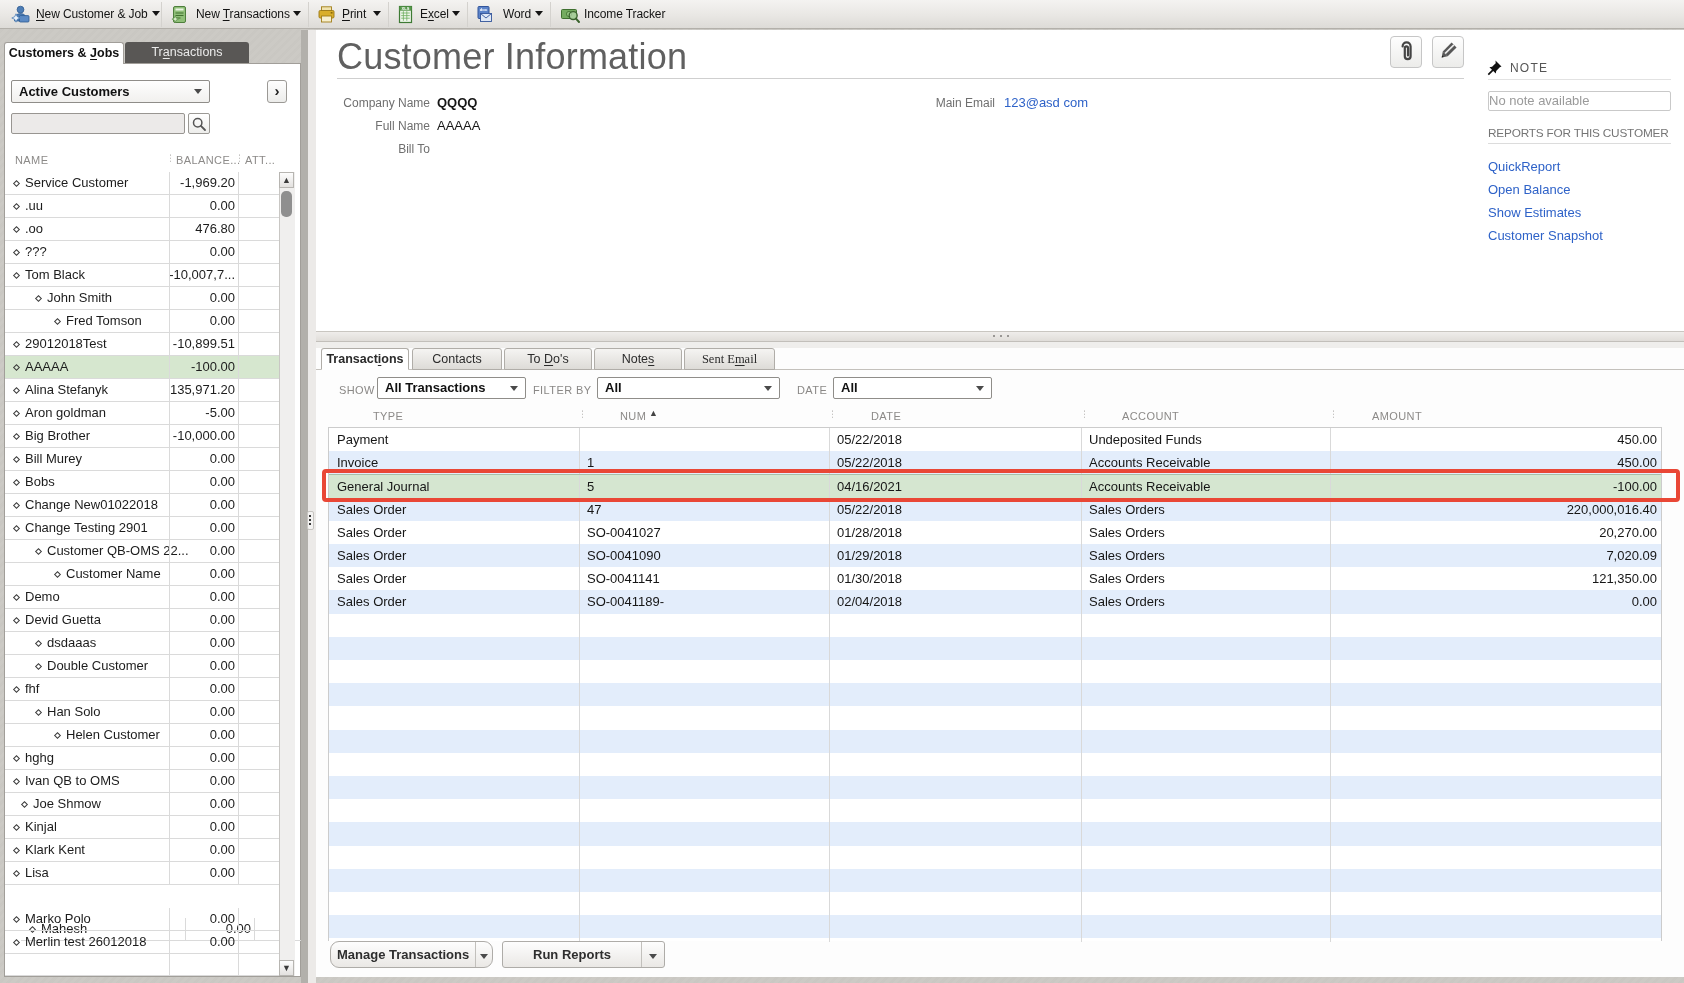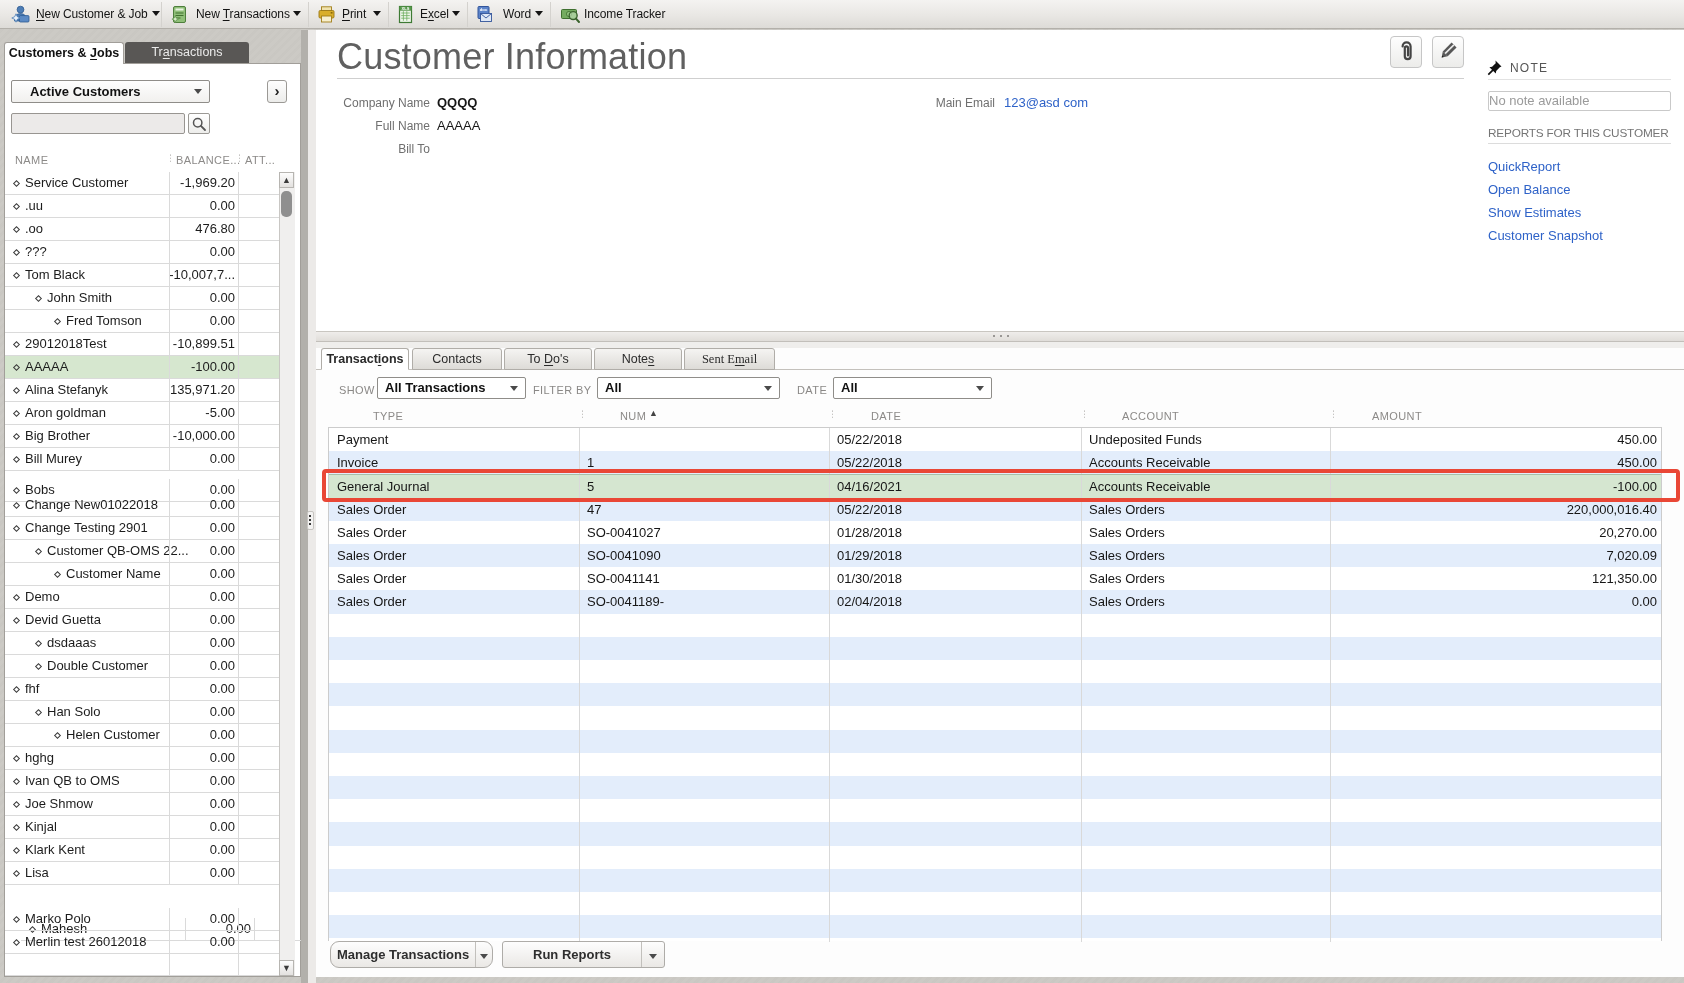--- a/index.html
+++ b/index.html
@@ -16,21 +16,21 @@
 
 #tabCJ { left:4px; top:42px; width:120px; height:22px; background:#fff;
   border:1px solid #a19e99; border-bottom:none; border-radius:3px 3px 0 0;
   font-size:12.5px; font-weight:bold; color:#111; text-align:center; line-height:21px; z-index:3;}
 #tabTR { left:125px; top:42px; width:124px; height:21px; background:#595755;
   border-radius:3px 3px 0 0; font-size:12.5px; color:#ebebeb; text-align:center; line-height:21px; }
 #sidepanel { left:4px; top:63px; width:297px; height:914px; background:#fff;
   border:1px solid #a19e99; }
 #ddActive { left:11px; top:80px; width:199px; height:23px; background:linear-gradient(#fefefe,#f1f0ee);
   border:1px solid #8f8d89; border-radius:2px; font-size:13px; font-weight:bold; color:#111;
-  line-height:21px; padding-left:18px; }
+  line-height:21px; padding-left:7px; }
 #ddActive .dar { position:absolute; right:7px; top:8px; }
 .dar { width:0; height:0; border-left:4.5px solid transparent; border-right:4.5px solid transparent;
   border-top:5px solid #4a4a4a; }
 #btnRight { left:267px; top:80px; width:20px; height:23px; background:linear-gradient(#fefefe,#ececea);
   border:1px solid #9b9995; border-radius:3px; font-size:15px; font-weight:bold; color:#222;
   text-align:center; line-height:20px; }
 #searchBox { left:11px; top:113px; width:174px; height:21px; background:#eceae9;
   border:1px solid #989591; border-radius:2px; }
 #btnSearch { left:188px; top:113px; width:22px; height:21px; background:linear-gradient(#fff,#ededeb);
   border:1px solid #9b9995; border-radius:2px; text-align:center; padding-top:2px;}
@@ -244,21 +244,21 @@
     <span class="bal">-10,000.00</span>
     <div class="vline" style="left:164px;"></div>
     <div class="vline" style="left:233px;"></div>
   </div>
 <div class="lrow" style="top:448px;">
     <span class="nm" style="left:9px;"><span class="dmd"></span>Bill Murey</span>
     <span class="bal">0.00</span>
     <div class="vline" style="left:164px;"></div>
     <div class="vline" style="left:233px;"></div>
   </div>
-<div class="lrow" style="top:471px;margin-top:8px;">
+<div class="lrow" style="top:471px;">
     <span class="nm" style="left:9px;"><span class="dmd"></span>Bobs</span>
     <span class="bal">0.00</span>
     <div class="vline" style="left:164px;"></div>
     <div class="vline" style="left:233px;"></div>
   </div>
 <div class="lrow" style="top:494px;">
     <span class="nm" style="left:9px;"><span class="dmd"></span>Change New01022018</span>
     <span class="bal">0.00</span>
     <div class="vline" style="left:164px;"></div>
     <div class="vline" style="left:233px;"></div>
@@ -329,21 +329,21 @@
     <div class="vline" style="left:164px;"></div>
     <div class="vline" style="left:233px;"></div>
   </div>
 <div class="lrow" style="top:770px;">
     <span class="nm" style="left:9px;"><span class="dmd"></span>Ivan QB to OMS</span>
     <span class="bal">0.00</span>
     <div class="vline" style="left:164px;"></div>
     <div class="vline" style="left:233px;"></div>
   </div>
 <div class="lrow" style="top:793px;">
-    <span class="nm" style="left:9px;"><span class="dmd"></span>Joe Shmow</span>
+    <span class="nm" style="left:17px;"><span class="dmd"></span>Joe Shmow</span>
     <span class="bal">0.00</span>
     <div class="vline" style="left:164px;"></div>
     <div class="vline" style="left:233px;"></div>
   </div>
 <div class="lrow" style="top:816px;">
     <span class="nm" style="left:9px;"><span class="dmd"></span>Kinjal</span>
     <span class="bal">0.00</span>
     <div class="vline" style="left:164px;"></div>
     <div class="vline" style="left:233px;"></div>
   </div>

